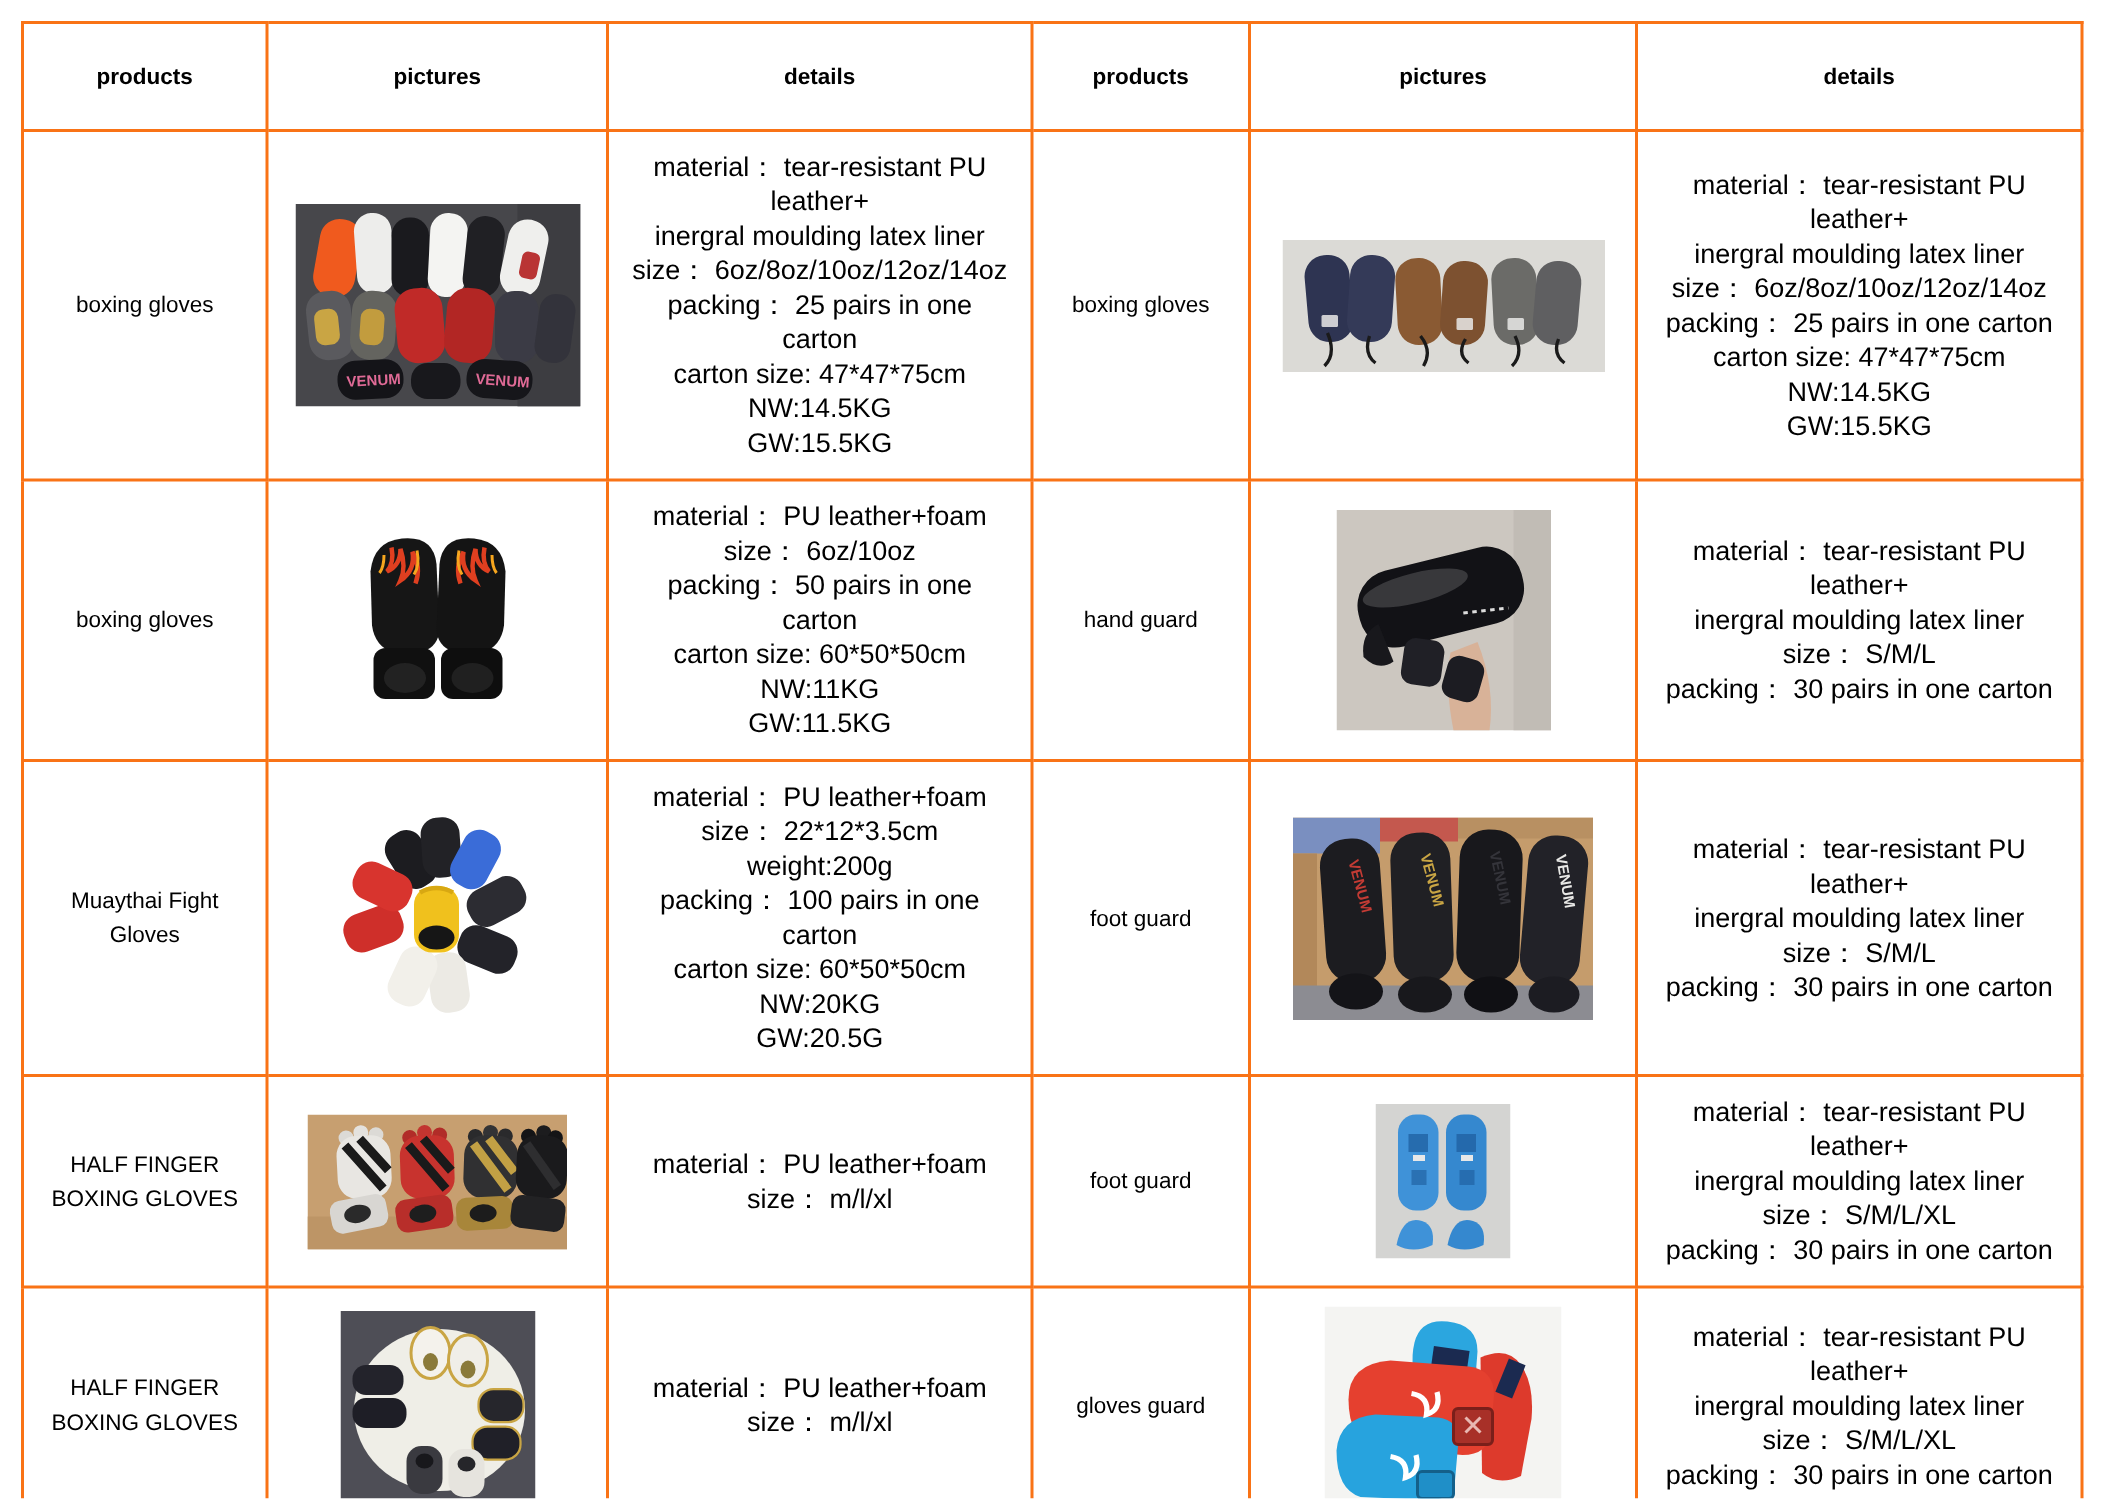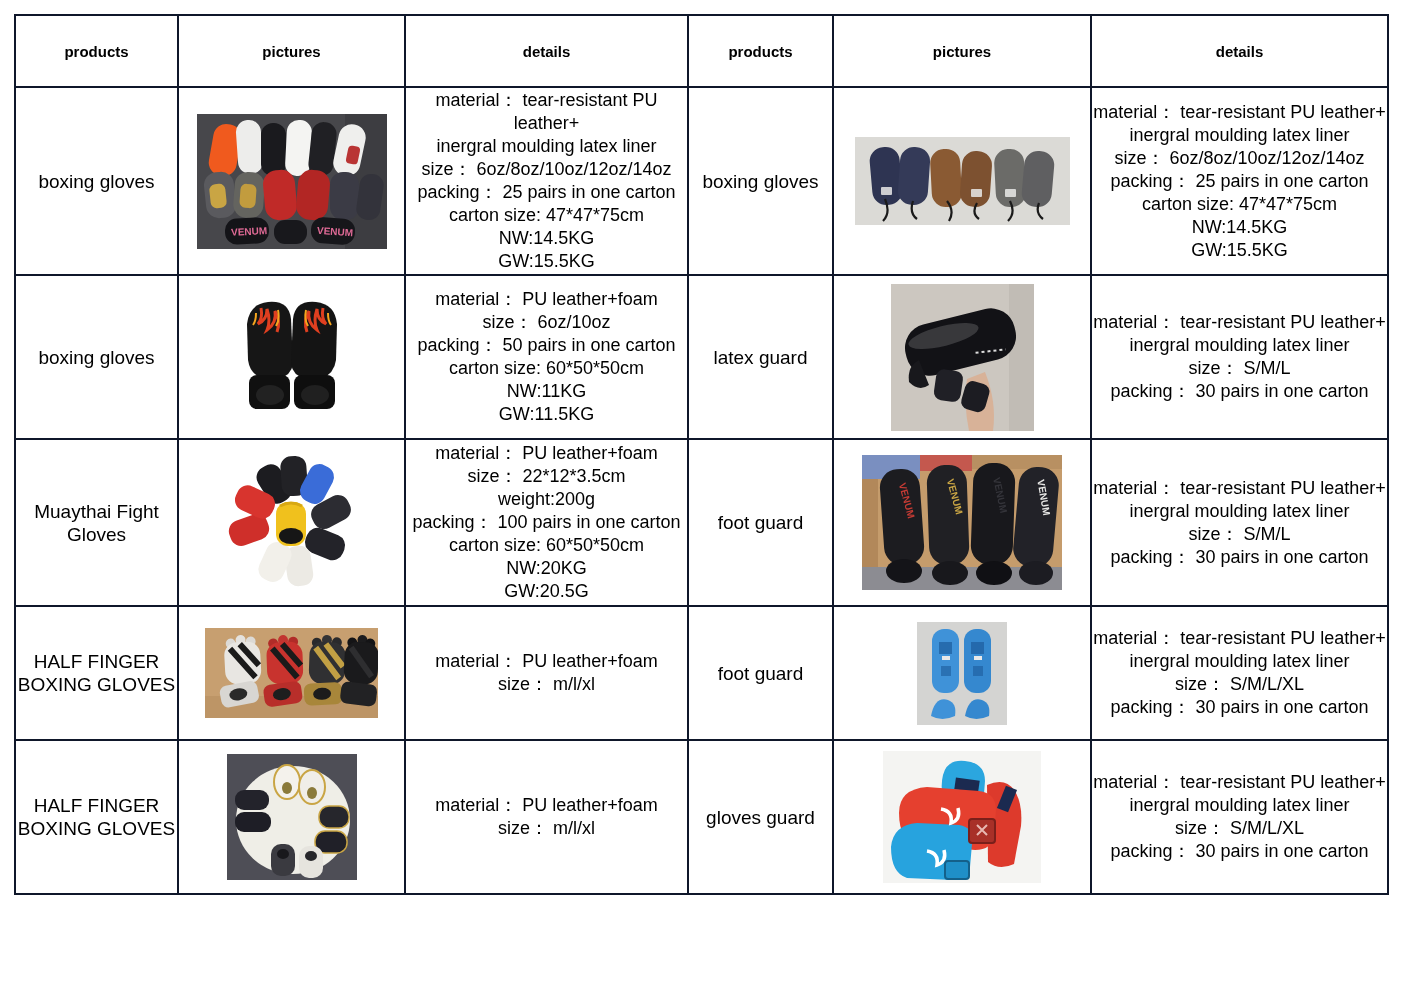--- a/index.html
+++ b/index.html
@@ -11,31 +11,31 @@
     color:#000000;
     overflow:hidden;
   }
   table.catalog{
     position:absolute;left:14px;top:14px;
     border-collapse:collapse;
     table-layout:fixed;
     background:#ffffff;
   }
   table.catalog th, table.catalog td{
-    border:2px solid #0f172a;
+    border:2px solid #f97316;
     vertical-align:middle;
-    padding:1px;
+    padding:12px;
     overflow:hidden;
     text-align:center;
   }
   th.hdr{
     font-size:15px;font-weight:bold;text-align:center;
   }
   td.c-prod{
-    font-size:19px;text-align:center;line-height:23px;
+    font-size:15px;text-align:center;line-height:23px;
     padding:0 6px;
   }
   td.c-det{
     font-size:18px;line-height:23px;text-align:left;
     padding:2px 4px 2px 5px;
   }
   .det-text{white-space:pre-line;}
   td.c-pic{text-align:center;}
   .photo{display:inline-block;vertical-align:middle;font-size:0;line-height:0;}
   .photo svg{display:block;}
@@ -159,21 +159,21 @@
         </span>
       </td>
       <td class="c-det">
         <div class="det-text">material： PU leather+foam
 size： 6oz/10oz
 packing： 50 pairs in one carton
 carton size: 60*50*50cm
 NW:11KG
 GW:11.5KG</div>
       </td>
-      <td class="c-prod">latex guard</td>
+      <td class="c-prod">hand guard</td>
       <td class="c-pic">
         <span class="photo">
           <svg width="143" height="147" viewBox="0 0 143 147">
             <rect width="143" height="147" fill="#ccc7c0"></rect>
             <rect x="118" width="25" height="147" fill="#c1bcb5"></rect>
             <path d="M94 88 q12 30 8 59 l-24 0 q-6 -30 -2 -52z" fill="#d8b298"></path>
             <g transform="rotate(-14 70 60)">
               <rect x="14" y="32" width="112" height="52" rx="24" fill="#121216"></rect>
               <ellipse cx="55" cy="48" rx="36" ry="10" fill="#ffffff" opacity="0.16"></ellipse>
               <path d="M82 72 l30 4" stroke="#dddddd" stroke-width="2" stroke-dasharray="3 3"></path>

